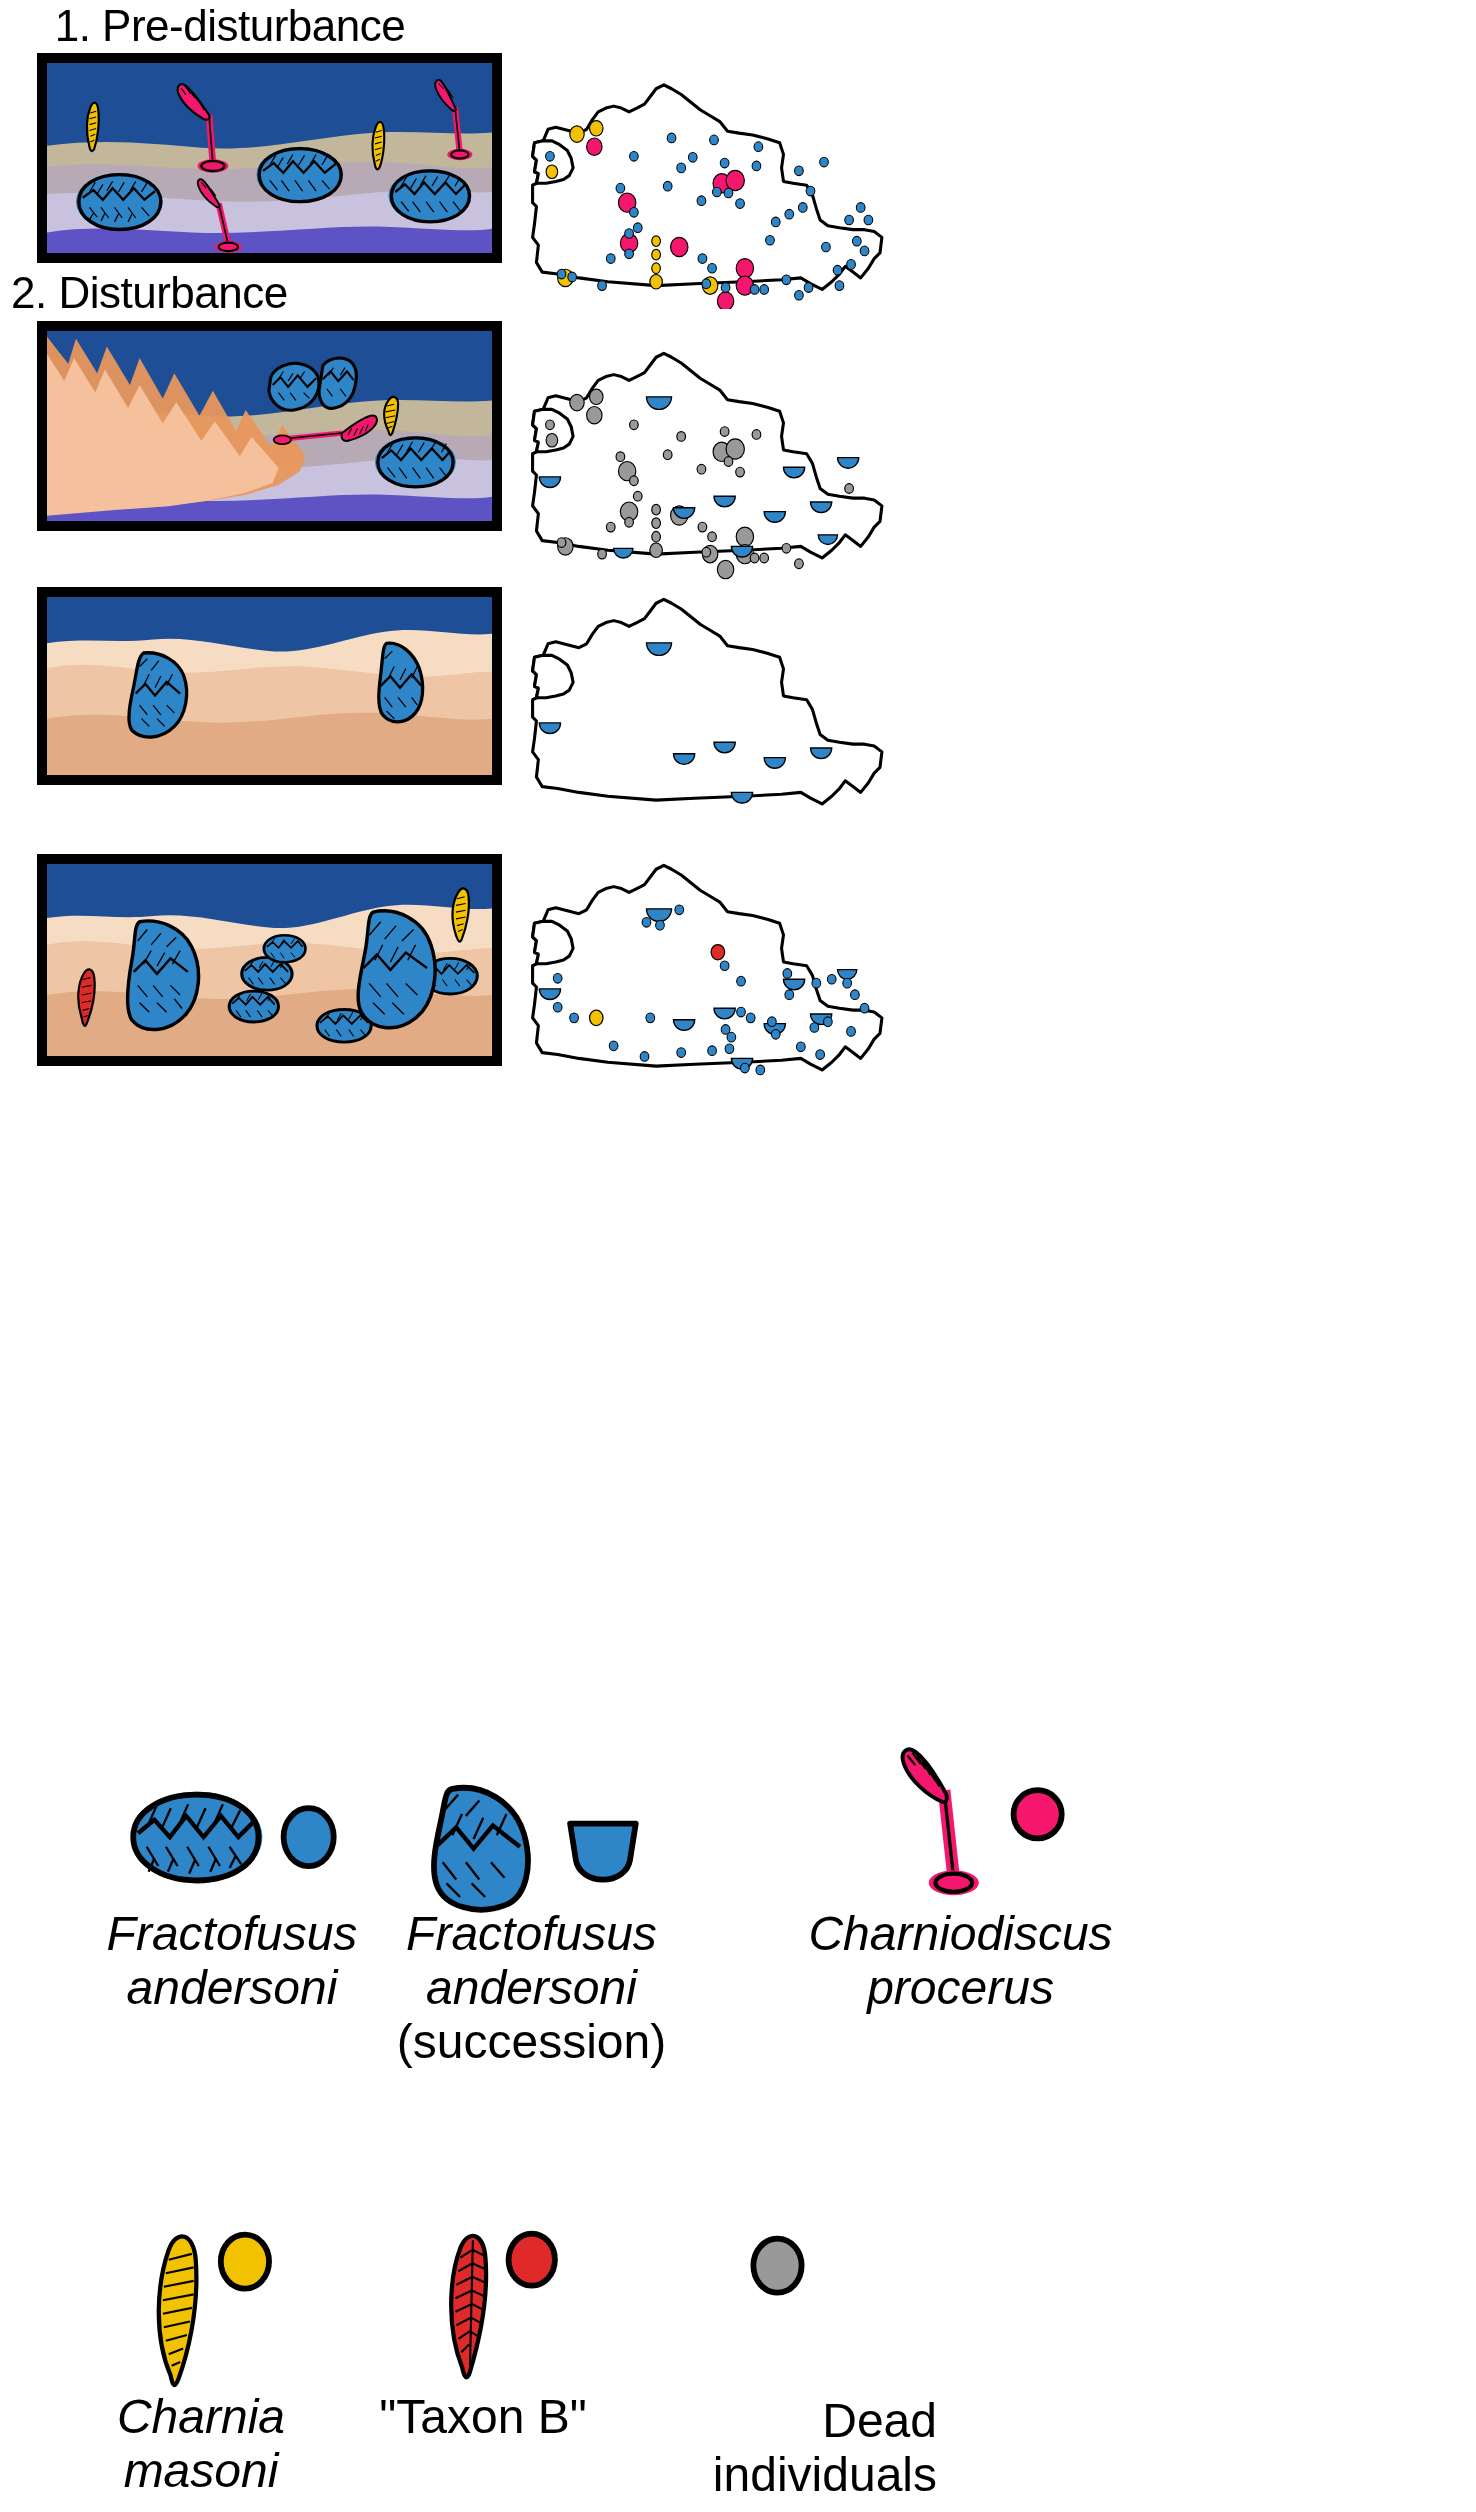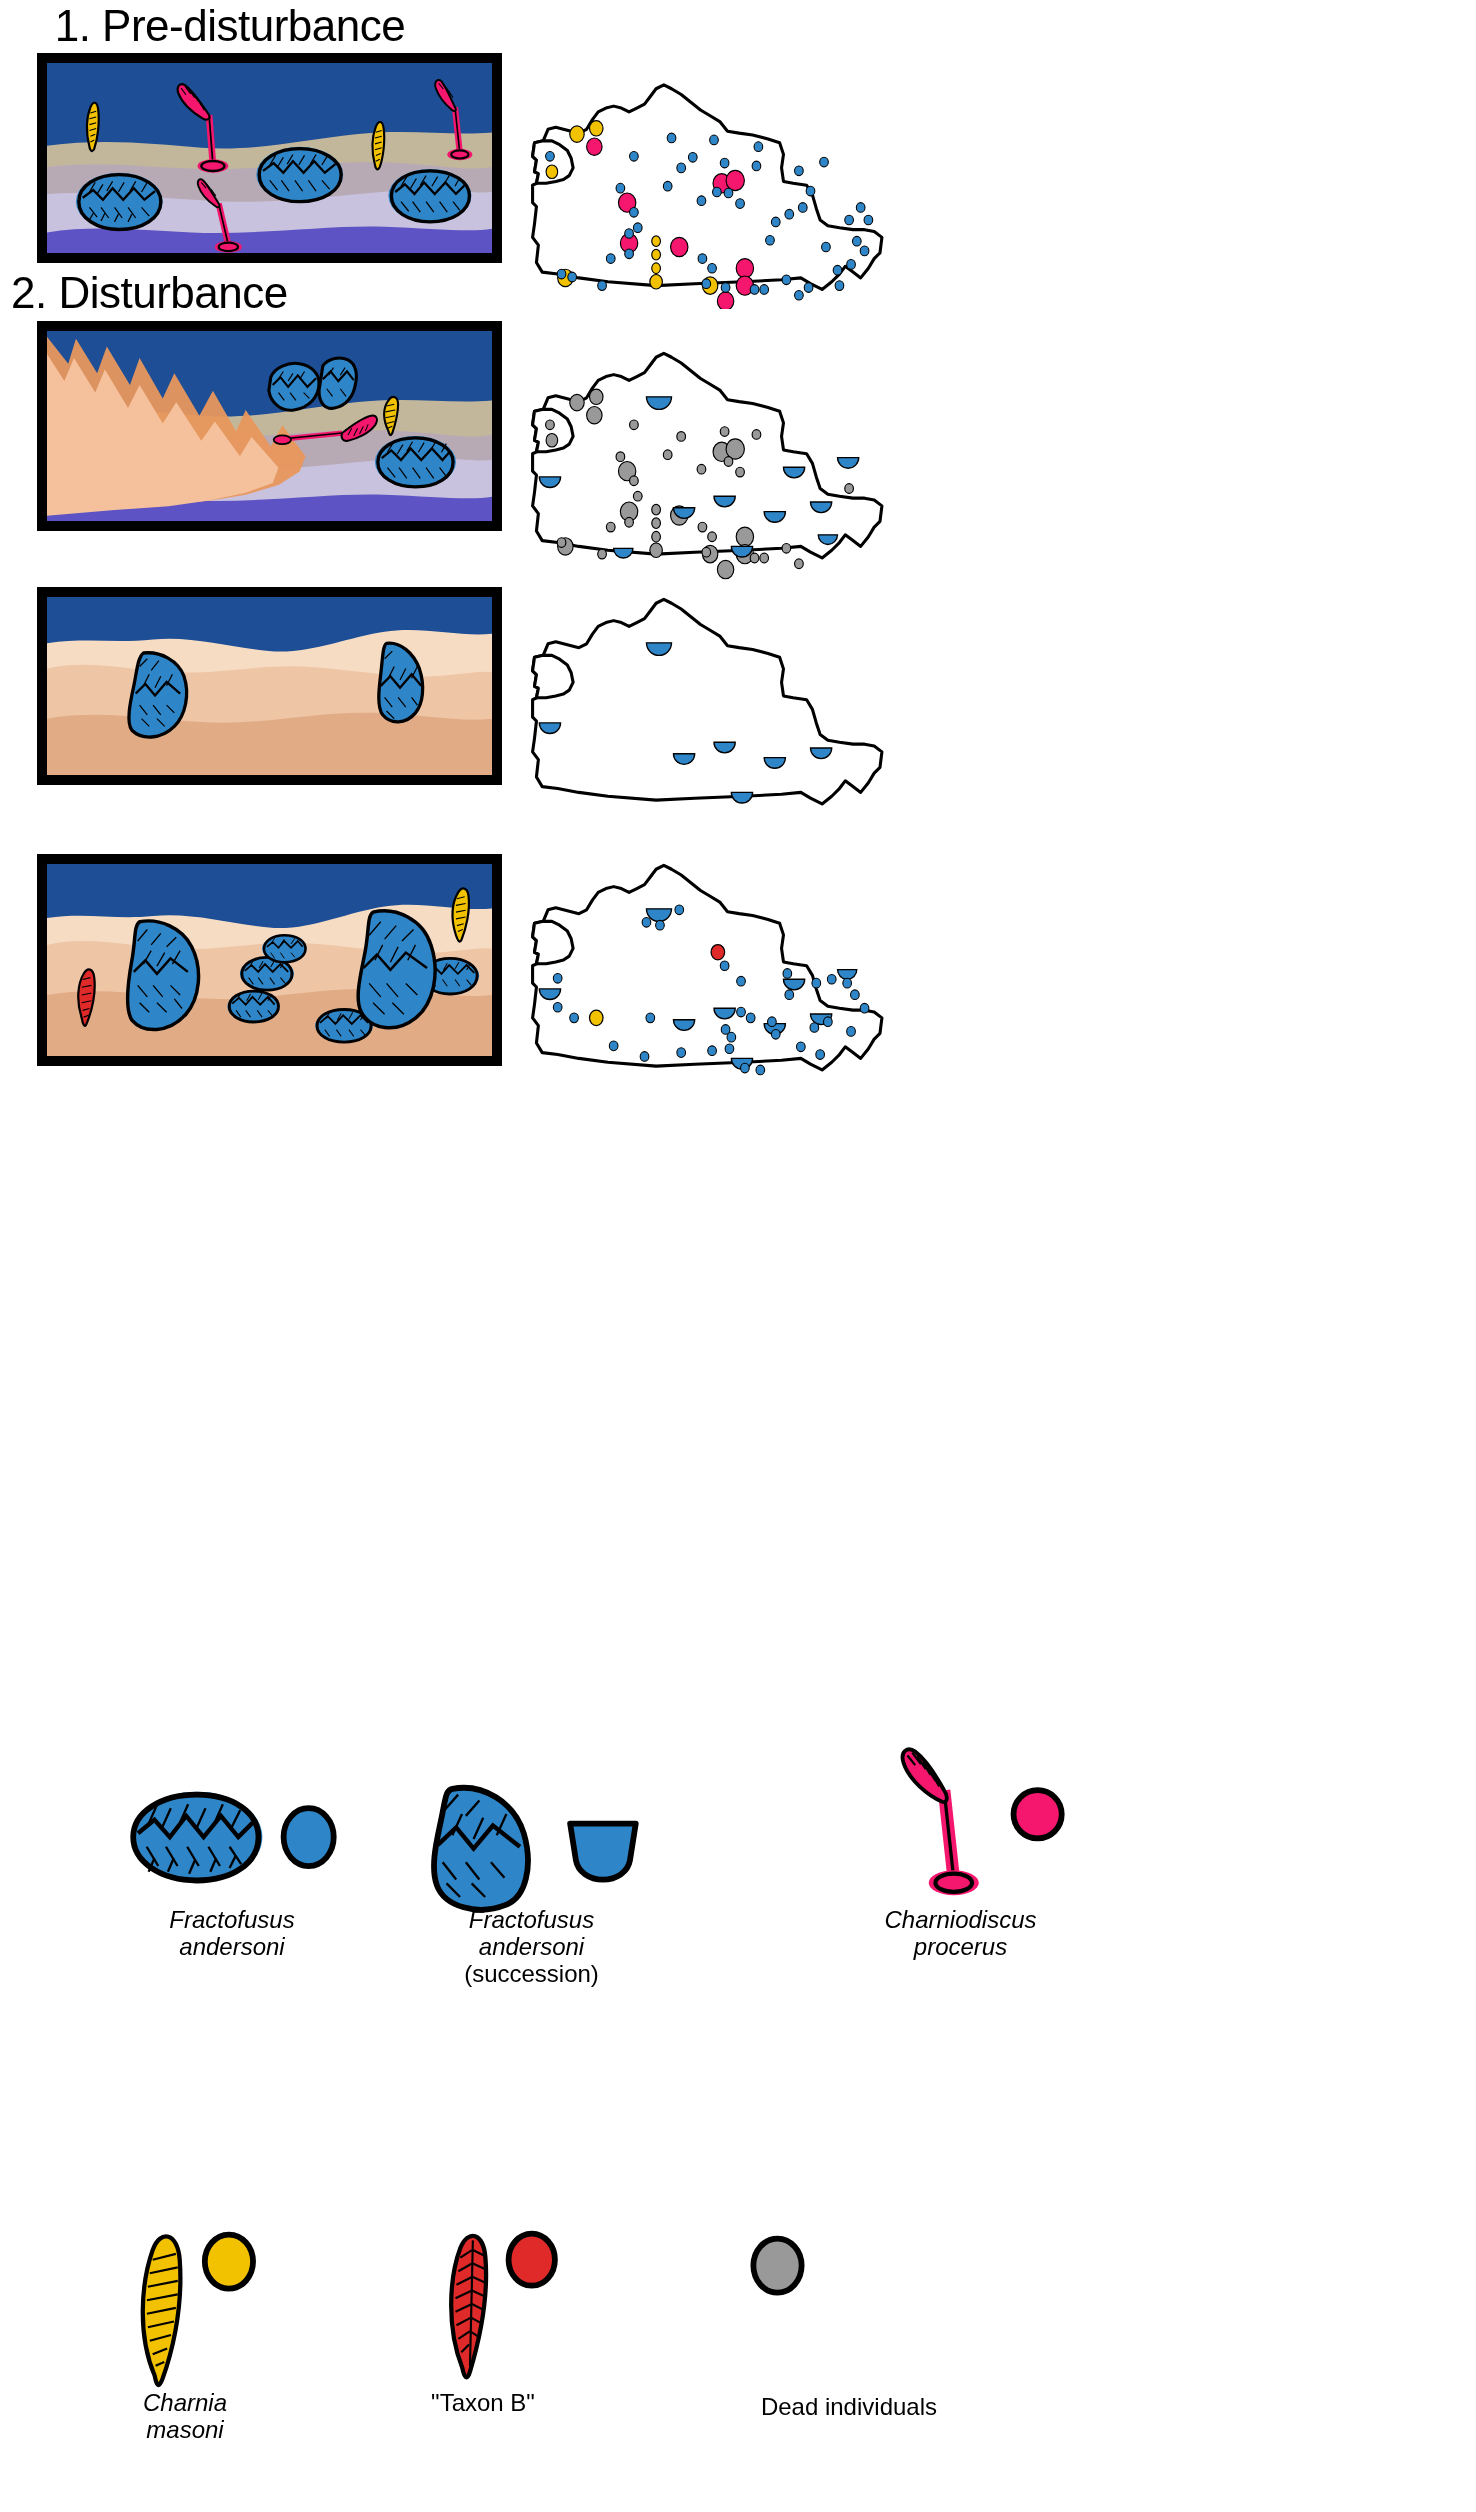--- a/index.html
+++ b/index.html
@@ -65,21 +65,21 @@
   }
   .legend-row { position: absolute; width: 100%; }
   .legend-item { position: absolute; text-align: center; }
   .legend-glyphs {
     position: relative;
     height: 130px;
   }
   .legend-glyphs svg { display: block; margin: 0 auto; overflow: visible; }
   .legend-label {
     font-family: "Liberation Sans", sans-serif;
-    font-size: 24px;
+    font-size: 48px;
     line-height: 1.12;
     color: #000000;
     white-space: pre-line;
   }
   .legend-label.sci { font-style: italic; }
 </style>
 </head>
 <body>
 
 <div class="figure-root">
@@ -633,21 +633,21 @@
             <ellipse cx="205" cy="79" rx="25" ry="25" fill="#f5166e" stroke="#000" stroke-width="6"></ellipse>
           </svg>
         </div>
         <div class="legend-label sci">Charniodiscus
 procerus</div>
       </div>
     </div>
 
     <div class="legend-row" style="top:444px;">
 
-      <div class="legend-item" style="left:40px; top:0; width:290px;text-align:center;">
+      <div class="legend-item" style="left:56px; top:0; width:290px;text-align:center;">
         <div class="legend-glyphs" style="height:169px;">
           <svg width="193" height="169" viewBox="0 0 200 175">
             <path d="M68 160 C50 118 54 64 66 30 C74 8 92 12 94 40 C98 94 84 142 76 164 C72 174 70 170 68 160 Z" fill="#f2c200" stroke="#000" stroke-width="4.4"></path>
             <g stroke="#000" stroke-width="2.2" fill="none">
               <path d="M66 40 L90 34 M63 54 L92 48 M61 68 L92 62 M60 82 L92 76 M60 96 L90 90 M61 110 L88 104 M63 124 L85 118 M66 138 L81 132 M69 150 L78 146"></path>
             </g>
             <ellipse cx="145" cy="42" rx="25" ry="28" fill="#f2c200" stroke="#000" stroke-width="6"></ellipse>
           </svg>
         </div>
         <div class="legend-label sci">Charnia

